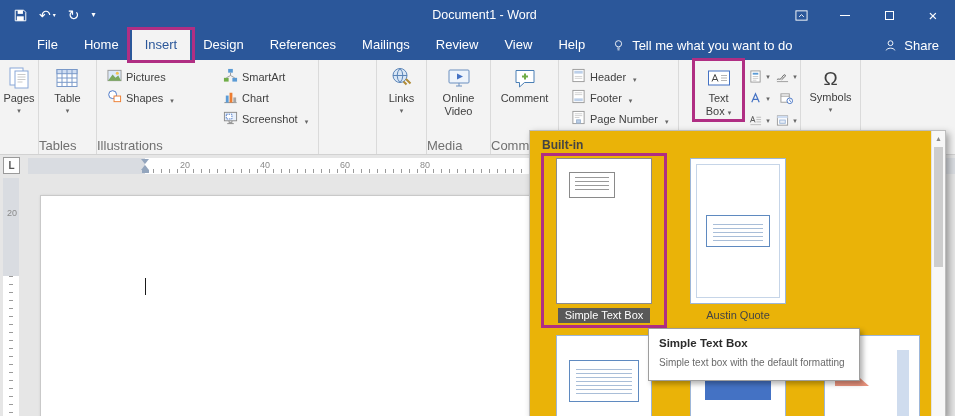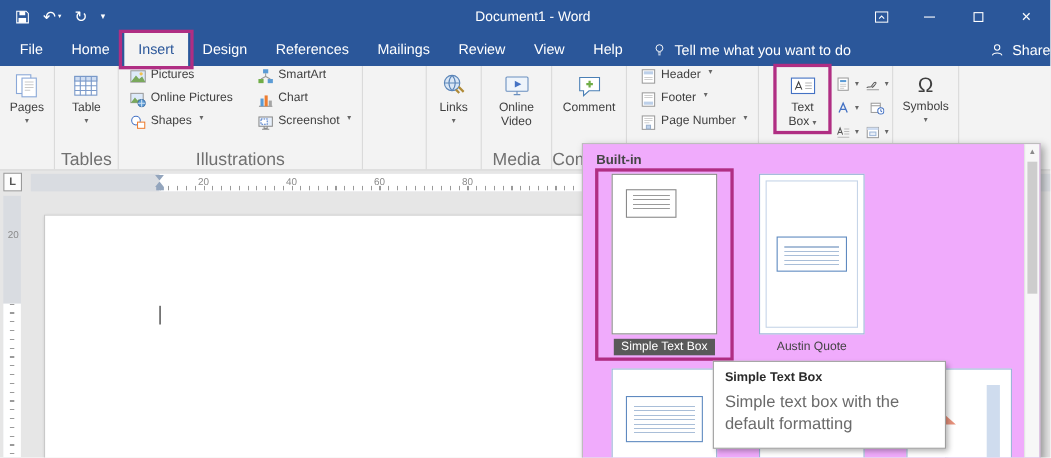--- a/index.html
+++ b/index.html
@@ -12,38 +12,38 @@
   .qbtn { display:flex; align-items:center; gap:2px; font-size:14px; line-height:1; color:#fff; cursor:default; }
   .qcaret { font-size:6px; }
   .qmore { font-size:8px; }
   .title { position:absolute; left:14px; right:0; text-align:center; font-size:12.5px; pointer-events:none; }
   .winctl { margin-left:auto; display:flex; align-items:stretch; height:30px; }
   .wbtn { width:44px; display:flex; align-items:center; justify-content:center; font-size:15px; line-height:1; }
   .minbar { width:10px; height:1px; background:#fff; display:block; }
   .maxbox { width:9px; height:9px; border:1px solid #fff; display:block; }
 
   
-  .tabrow { position:absolute; left:0; top:30px; right:0; height:30px; background:#2b579a; display:flex; align-items:stretch; padding-left:5px; }
+  .tabrow { position:absolute; left:0; top:30px; right:0; height:30px; background:#2b579a; display:flex; align-items:stretch; padding-left:24px; }
   .tab { padding:0 13px; line-height:30px; font-size:13px; color:#fff; white-space:nowrap; }
   .tab.active { background:#f3f3f3; color:#2b579a; position:relative; }
   .tellme { display:flex; align-items:center; gap:7px; margin-left:14px; color:#fff; font-size:13px; white-space:nowrap; }
-  .sharebtn { margin-left:auto; display:flex; align-items:center; gap:7px; color:#fff; font-size:13px; }
+  .sharebtn { margin-left:auto; margin-right:16px; display:flex; align-items:center; gap:7px; color:#fff; font-size:13px; }
 
   
   .ribbon { position:absolute; left:0; top:60px; right:0; height:95px; background:#f3f3f3; border-bottom:1px solid #d2d2d2; display:flex; }
   .rgroup { display:flex; flex-direction:column; border-right:1px solid #dadada; height:100%; flex:none; }
   .gcontent { flex:1; display:flex; justify-content:center; align-items:flex-start; padding-top:2px; }
-  .glabel { height:15px; font-size:16px; color:#707070; text-align:center; line-height:13px; white-space:nowrap; }
+  .glabel { height:15px; font-size:13px; color:#707070; line-height:13px; white-space:nowrap; }
   .bigbtn { display:flex; flex-direction:column; align-items:center; padding:3px 2px 0 2px; font-size:11px; color:#3f3f3f; text-align:center; line-height:1.18; }
   .blabel { display:block; max-width:54px; }
   .narrow .blabel { max-width:36px; overflow-wrap:break-word; }
   .caret { font-size:7px; color:#666; line-height:1; margin-top:2px; display:block; }
   .caret.inline { display:inline-block; margin:0 0 0 3px; }
   .scol { display:flex; flex-direction:column; }
-  .sbtn { display:flex; align-items:flex-start; gap:4px; height:21px; padding:0 4px; font-size:11px; color:#3f3f3f; white-space:nowrap; }
+  .sbtn { display:flex; align-items:flex-end; gap:4px; height:21px; padding:0 4px; font-size:11px; color:#3f3f3f; white-space:nowrap; }
   .i26 { width:26px; height:26px; margin-bottom:1px; flex:none; }
   .i15 { width:15px; height:15px; flex:none; }
   .i13 { width:13px; height:13px; flex:none; }
   .minigrid { display:grid; grid-template-columns:repeat(2, 27px); grid-auto-rows:22px; margin:3px 0 0 5px; }
   .mbtn { display:flex; align-items:center; justify-content:center; gap:1px; }
   .omega { font-size:19px; color:#3f3f3f; line-height:1; height:26px; display:flex; align-items:center; }
   .annotwrap { position:relative; }
 
   
   .annot { position:absolute; inset:-3px -5px; border:3px solid #b02e83; pointer-events:none; z-index:55; }
@@ -63,21 +63,21 @@
   .vwhite { position:absolute; top:98px; bottom:0; left:0; right:0; background:#fff; }
   .vticks { position:absolute; top:98px; bottom:0; left:6px; width:4px; background:repeating-linear-gradient(to bottom, #9a9a9a 0 1px, transparent 1px 8px); }
   .rnum.v { top:30px; left:4px; transform:none; }
 
   
   .docarea { position:absolute; left:0; top:178px; right:0; bottom:0; }
   .page { position:absolute; left:40px; top:17px; width:820px; height:400px; background:#fff; border:1px solid #c9c9c9; box-shadow:1px 1px 3px rgba(0,0,0,.18); }
   .cursor { position:absolute; left:104px; top:82px; width:1px; height:17px; background:#1a1a1a; }
 
   
-  .panel { position:absolute; left:529px; top:130px; width:417px; height:287px; background:#f0abfc; border:1px solid #bdbdbd; box-shadow:3px 3px 7px rgba(0,0,0,.35); z-index:30; overflow:hidden; }
+  .panel { position:absolute; left:529px; top:130px; width:417px; height:287px; background:#eab308; border:1px solid #bdbdbd; box-shadow:3px 3px 7px rgba(0,0,0,.35); z-index:30; overflow:hidden; }
   .phead { font-size:12px; font-weight:bold; color:#444; padding:7px 0 4px 12px; }
   .prow { display:flex; gap:22px; padding:2px 0 0 18px; }
   .prow.row2 { margin-top:10px; }
   .gitem { width:112px; display:flex; flex-direction:column; align-items:center; position:relative; }
   .tpage { width:96px; height:146px; background:#fff; border:1px solid #8c8c8c; position:relative; }
   .tpage.blue { border-color:#9db6d8; }
   .tlabel { margin-top:4px; font-size:11px; color:#444; height:15px; line-height:15px; padding:0 7px; white-space:nowrap; }
   .tlabel.sel { background:#595959; color:#fff; }
   .stb { position:absolute; left:12px; top:13px; width:46px; height:26px; border:1px solid #8a8a8a; padding:4px 5px; background:repeating-linear-gradient(to bottom, #9a9a9a 0 1px, transparent 1px 4px); background-clip:content-box; }
   .frame { position:absolute; inset:5px; border:1px solid #c6d5e8; }
@@ -88,21 +88,21 @@
   .r2b { position:absolute; left:14px; right:14px; top:28px; height:36px; background:#4472c4; }
   .r2c-tri { position:absolute; left:10px; top:20px; width:0; height:0; border-top:30px solid transparent; border-left:34px solid #e8927c; }
   .r2c-bar { position:absolute; right:10px; top:14px; bottom:-10px; width:12px; background:#cfdcee; }
   .pscroll { position:absolute; right:0; top:0; bottom:0; width:14px; background:#f7f7f7; border-left:1px solid #e3e3e3; }
   .sarrow { height:15px; display:flex; align-items:center; justify-content:center; font-size:7px; color:#8a8a8a; }
   .sthumb { position:absolute; left:2px; right:2px; top:16px; height:120px; background:#cdcdcd; }
 
   
   .tooltip { position:absolute; left:648px; top:328px; width:212px; background:#fff; border:1px solid #9e9e9e; box-shadow:3px 3px 5px rgba(0,0,0,.3); z-index:40; padding:8px 10px 10px 10px; }
   .ttitle { font-size:11.5px; font-weight:bold; color:#2b2b2b; }
-  .tbody { font-size:15px; color:#6a6a6a; margin-top:7px; line-height:1.35; }
+  .tbody { font-size:10px; color:#6a6a6a; margin-top:7px; line-height:1.35; }
 </style>
 </head>
 <body>
 
 <div class="app">
 
   <div class="titlebar">
     <div class="qat">
       <span class="qbtn">
         <svg class="i13" viewBox="0 0 16 16">
@@ -160,21 +160,21 @@
       <svg class="i13" viewBox="0 0 14 14">
           <circle cx="7" cy="4.5" r="2.6" fill="none" stroke="#fff"></circle>
           <path d="M2.3 12.3c.9-3.2 8.5-3.2 9.4 0" fill="none" stroke="#fff"></path>
         </svg>
       <span>Share</span>
     </div>
   </div>
 
   <div class="ribbon">
 
-    <div class="rgroup" style="width:50px">
+    <div class="rgroup" style="width:39px">
       <div class="gcontent">
         <div class="bigbtn">
           <svg class="i26" viewBox="0 0 26 26">
               <rect x="4" y="3" width="13" height="17" fill="#fff" stroke="#8aa8d8"></rect>
               <rect x="9" y="6" width="13" height="17" fill="#fff" stroke="#8aa8d8"></rect>
               <path d="M11.5 9.5h8M11.5 12h8M11.5 14.5h8M11.5 17h5" stroke="#c9c9c9"></path>
             </svg>
           <span class="blabel">Pages</span>
           <span class="caret">▾</span>
         </div>
@@ -200,29 +200,20 @@
     <div class="rgroup" style="width:222px">
       <div class="gcontent" style="justify-content:flex-start; padding-left:6px;">
         <div class="scol" style="width:116px">
           <div class="sbtn">
             <svg class="i15" viewBox="0 0 16 16">
                 <rect x="1" y="2.5" width="14" height="11" fill="#ddeaf9" stroke="#9a9a9a"></rect>
                 <circle cx="11" cy="5.5" r="1.6" fill="#f2c24e"></circle>
                 <path d="M1 13.5 6 7l3 3.5L12 8l3 5.5z" fill="#7aa85c"></path>
               </svg>
             <span class="slabel">Pictures</span>
-          </div>
-          <div class="sbtn">
-            <svg class="i15" viewBox="0 0 16 16">
-                <rect x="1" y="2" width="12" height="9" fill="#ddeaf9" stroke="#9a9a9a"></rect>
-                <path d="M1 11 5 6l2.5 3L9 7.5l3 3.5z" fill="#7aa85c"></path>
-                <circle cx="11.5" cy="11.5" r="3.5" fill="#5b9bd5" stroke="#3f6fa5"></circle>
-                <path d="M8 11.5h7M11.5 8v7" stroke="#cfe2f3"></path>
-              </svg>
-            <span class="slabel">Online Pictures</span>
           </div>
           <div class="sbtn">
             <svg class="i15" viewBox="0 0 16 16">
                 <circle cx="6" cy="6" r="4.2" fill="#fff" stroke="#4472c4"></circle>
                 <rect x="7.5" y="7.5" width="7" height="6" fill="#fff" stroke="#ed7d31"></rect>
               </svg>
             <span class="slabel">Shapes</span>
             <span class="caret inline">▾</span>
           </div>
         </div>

